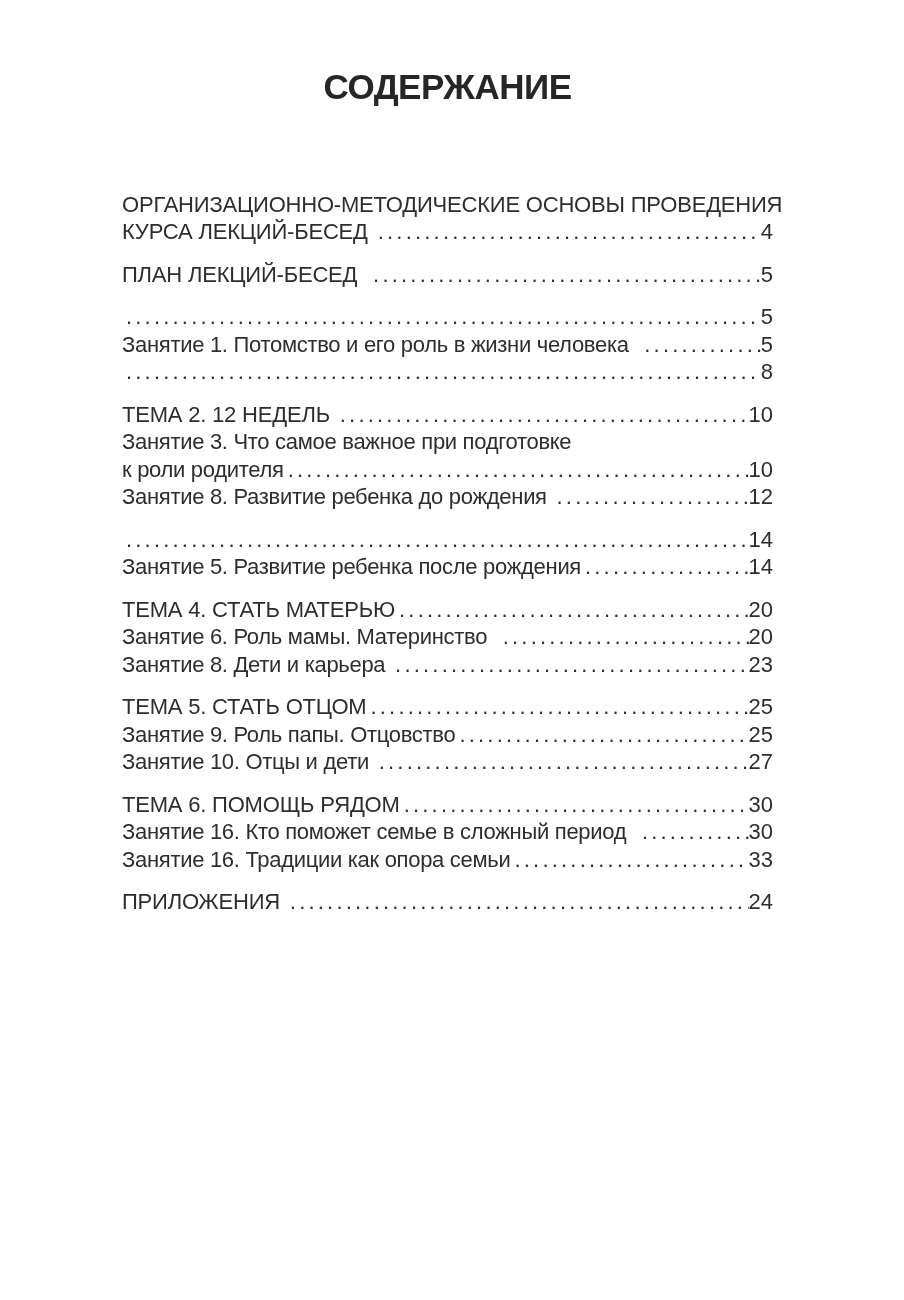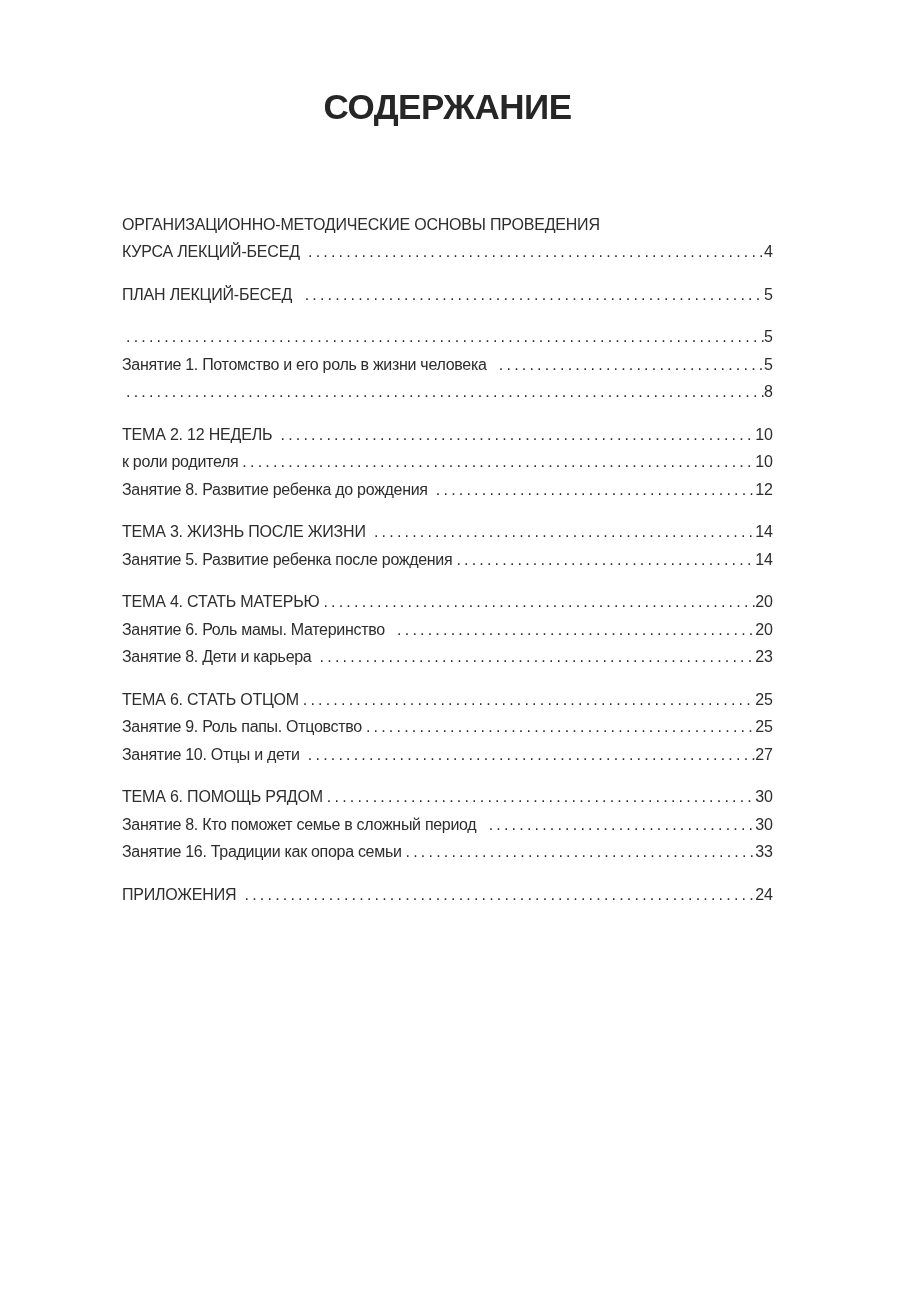--- a/index.html
+++ b/index.html
@@ -8,32 +8,32 @@
     height: 1300px;
     background: #ffffff;
     font-family: "Liberation Sans", sans-serif;
     color: #2d2d2d;
     overflow: hidden;
   }
   .page {
     box-sizing: border-box;
     width: 904px;
     height: 1300px;
-    padding: 88px 131px 0 122px;
+    padding: 68px 131px 0 122px;
   }
   .title {
     margin: 0 0 84px 0;
     text-align: center;
     font-size: 35px;
     font-weight: bold;
     letter-spacing: -0.5px;
     color: #262626;
     line-height: 1.1;
   }
-  .toc { font-size: 16px; }
+  .toc { font-size: 22px; }
   .group { margin-bottom: 15px; }
   .line {
     display: flex;
     align-items: baseline;
     line-height: 27.5px;
     height: 27.5px;
   }
   .line .t {
     white-space: pre;
     flex-shrink: 0;
@@ -95,33 +95,35 @@
           <span class="pg">8</span>
         </div>
       </div>
       <div class="group">
         <div class="line caps">
           <span class="t">ТЕМА 2. 12 НЕДЕЛЬ </span>
           <span class="dots"></span>
           <span class="pg">10</span>
         </div>
         <div class="line">
+          <span class="t">Занятие 3. Что самое важное при подготовке</span>
+        </div>
+        <div class="line">
           <span class="t">к роли родителя</span>
           <span class="dots"></span>
           <span class="pg">10</span>
         </div>
         <div class="line">
           <span class="t">Занятие 8. Развитие ребенка до рождения </span>
           <span class="dots"></span>
           <span class="pg">12</span>
         </div>
       </div>
       <div class="group">
         <div class="line caps">
-          <span class="t">ТЕМА 3. ЖИЗНЬ ПОСЛЕ ЖИЗНИ </span>
           <span class="dots"></span>
           <span class="pg">14</span>
         </div>
         <div class="line">
           <span class="t">Занятие 5. Развитие ребенка после рождения</span>
           <span class="dots"></span>
           <span class="pg">14</span>
         </div>
       </div>
       <div class="group">
@@ -136,21 +138,21 @@
           <span class="pg">20</span>
         </div>
         <div class="line">
           <span class="t">Занятие 8. Дети и карьера </span>
           <span class="dots"></span>
           <span class="pg">23</span>
         </div>
       </div>
       <div class="group">
         <div class="line caps">
-          <span class="t">ТЕМА 6. СТАТЬ ОТЦОМ</span>
+          <span class="t">ТЕМА 5. СТАТЬ ОТЦОМ</span>
           <span class="dots"></span>
           <span class="pg">25</span>
         </div>
         <div class="line">
           <span class="t">Занятие 9. Роль папы. Отцовство</span>
           <span class="dots"></span>
           <span class="pg">25</span>
         </div>
         <div class="line">
           <span class="t">Занятие 10. Отцы и дети </span>
@@ -158,21 +160,21 @@
           <span class="pg">27</span>
         </div>
       </div>
       <div class="group">
         <div class="line caps">
           <span class="t">ТЕМА 6. ПОМОЩЬ РЯДОМ</span>
           <span class="dots"></span>
           <span class="pg">30</span>
         </div>
         <div class="line">
-          <span class="t">Занятие 8. Кто поможет семье в сложный период  </span>
+          <span class="t">Занятие 16. Кто поможет семье в сложный период  </span>
           <span class="dots"></span>
           <span class="pg">30</span>
         </div>
         <div class="line">
           <span class="t">Занятие 16. Традиции как опора семьи</span>
           <span class="dots"></span>
           <span class="pg">33</span>
         </div>
       </div>
       <div class="group">

